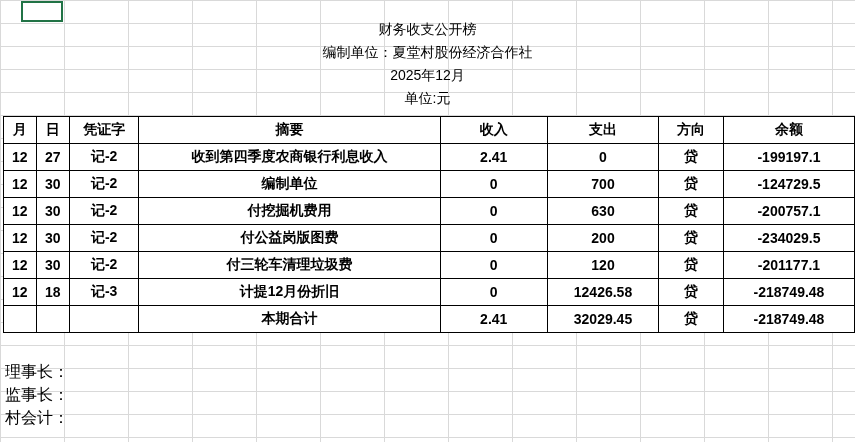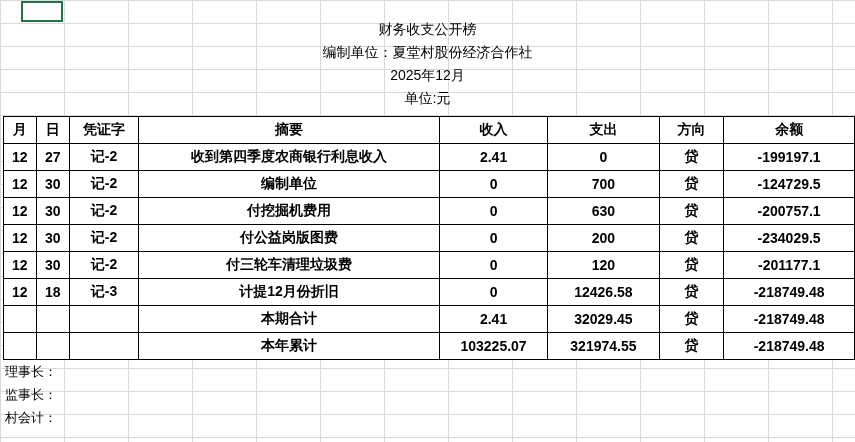--- a/index.html
+++ b/index.html
@@ -82,21 +82,21 @@
   col.c-voucher { width: 70px; }
   col.c-summary { width: 305px; }
   col.c-income  { width: 110px; }
   col.c-expense { width: 113px; }
   col.c-dir     { width: 66px; }
   col.c-balance { width: 133px; }
   .footer-block {
     position: absolute;
     left: 5px;
     top: 360px;
-    font-size: 13px;
+    font-size: 16px;
   }
   .footer-line {
     height: 23px;
     line-height: 23px;
     white-space: nowrap;
   }
 </style>
 </head>
 <body>
 
@@ -200,30 +200,20 @@
       <tr>
         <td></td>
         <td></td>
         <td></td>
         <td>本期合计</td>
         <td>2.41</td>
         <td>32029.45</td>
         <td>贷</td>
         <td>-218749.48</td>
       </tr>
-      <tr>
-        <td></td>
-        <td></td>
-        <td></td>
-        <td>本年累计</td>
-        <td>103225.07</td>
-        <td>321974.55</td>
-        <td>贷</td>
-        <td>-218749.48</td>
-      </tr>
     </tbody>
   </table>
 
   <div class="footer-block">
     <div class="footer-line">理事长：</div>
     <div class="footer-line">监事长：</div>
     <div class="footer-line">村会计：</div>
   </div>
 
 </div>

